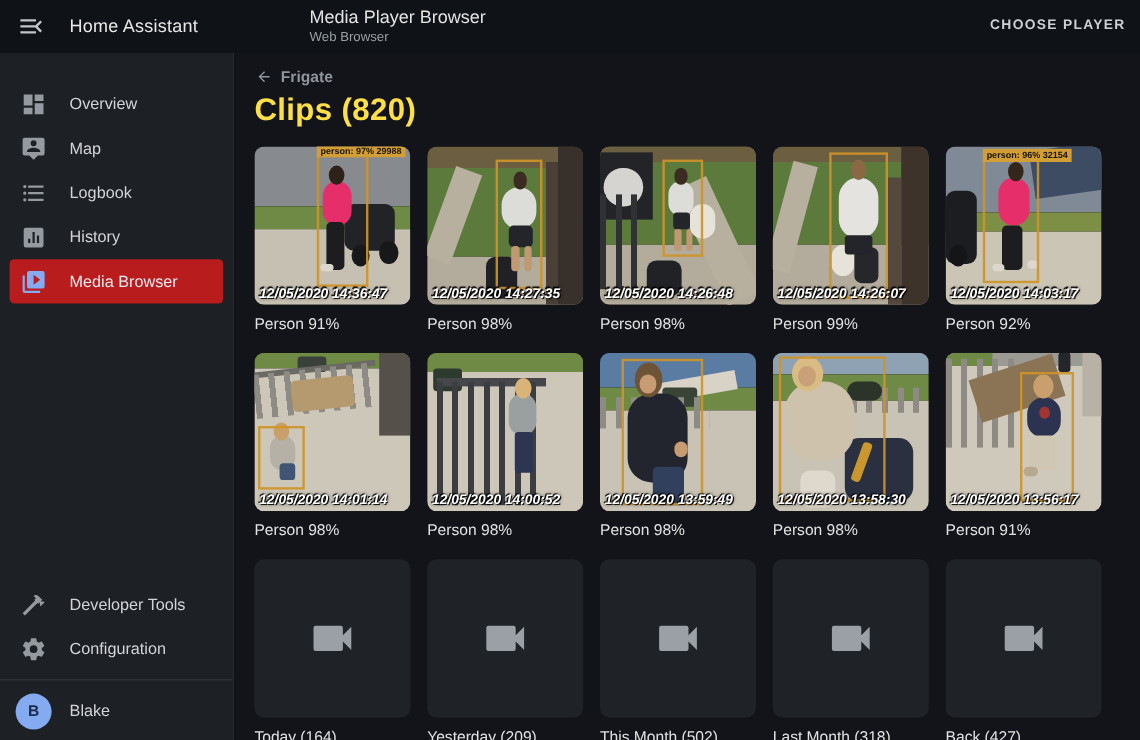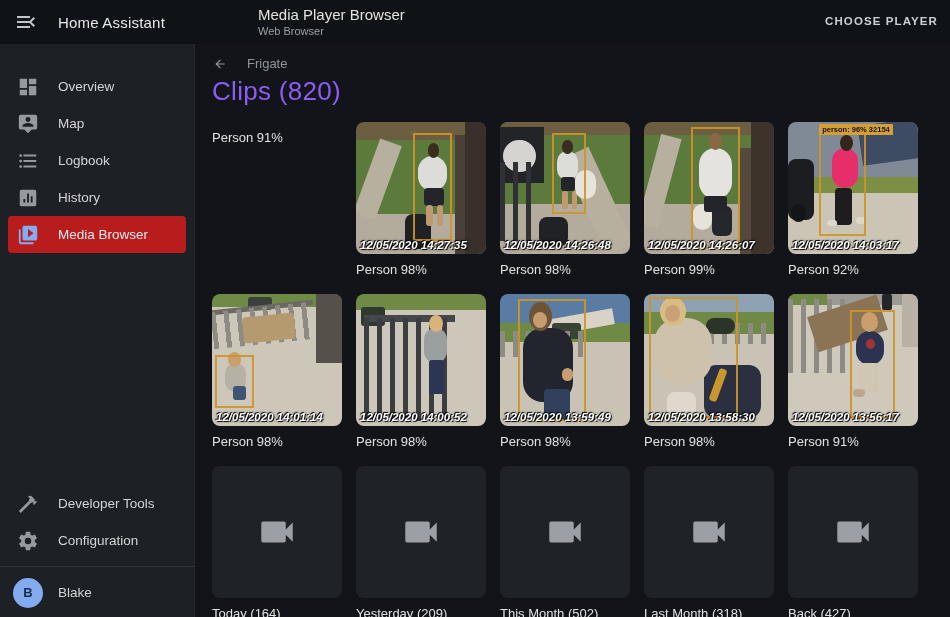--- a/index.html
+++ b/index.html
@@ -25,23 +25,23 @@
   .nav-item .lbl { margin-left:18px; font-size:13.5px; color:#d2d4d8; font-weight:500; }
   .nav-item.selected { background:#b91c1c; }
   .nav-item.selected .icn svg { fill:#85abf3; }
   .nav-item.selected .lbl { color:#e8ebf1; }
   .sb-bottom { margin-top:auto; padding-bottom:6px; }
   .sb-divider { height:1px; background:rgba(255,255,255,0.09); margin:7px 0; }
   .avatar { width:30px; height:30px; border-radius:50%; background:#84abf0; color:#1b2b4d; display:flex; align-items:center; justify-content:center; font-size:13px; font-weight:bold; flex:0 0 auto; margin-left:-4px; margin-right:-4px; }
 
   
   .content { position:absolute; left:196px; top:44px; width:754px; height:573px; background:#121419; overflow:hidden; }
-  .breadcrumb { margin:12px 0 0 17px; color:#8f959d; font-size:13px; display:flex; align-items:center; gap:20px; cursor:pointer; width:max-content; }
+  .breadcrumb { margin:12px 0 0 17px; color:#8f959d; font-size:13px; display:flex; align-items:center; gap:7px; cursor:pointer; width:max-content;font-weight:bold; }
   .breadcrumb svg { fill:#8f959d; }
-  .clips-title { margin:5px 0 0 16px; color:#8b5cf6; font-size:26px; font-weight:normal; letter-spacing:0.3px; }
+  .clips-title { margin:5px 0 0 16px; color:#fde047; font-size:26px; font-weight:bold; letter-spacing:0.3px; }
   .grid { margin:15px 0 0 16px; display:grid; grid-template-columns:repeat(5,130px); column-gap:14px; row-gap:17px; }
   .cell { cursor:pointer; }
   .thumb { width:130px; height:132px; border-radius:8px; position:relative; overflow:hidden; background:#000; }
   .bands { position:absolute; inset:0; display:flex; flex-direction:column; }
   .bands div { width:100%; }
   .shape { position:absolute; }
   .bbox { position:absolute; border:2px solid rgba(206,148,40,0.92); }
   .bbox-label { position:absolute; top:-11px; left:-2px; background:#d29e35; color:#161309; font-size:7.5px; font-weight:bold; padding:1px 3px; white-space:nowrap; }
   .ts { position:absolute; left:4px; bottom:3px; font-size:11.5px; font-weight:bold; font-style:italic; color:#ffffff;
         text-shadow:-1px -1px 0 rgba(0,0,0,0.85), 1px 1px 0 rgba(0,0,0,0.85), 0 0 3px #000; white-space:nowrap; }
@@ -141,20 +141,38 @@
 <div class="content">
   <div class="breadcrumb">
     <svg viewBox="0 0 24 24" width="14" height="14">
         <path d="M20,11V13H8L13.5,18.5L12.08,19.92L4.16,12L12.08,4.08L13.5,5.5L8,11H20Z"></path>
       </svg>
     <span>Frigate</span>
   </div>
   <div class="clips-title">Clips (820)</div>
   <div class="grid" id="clips-grid">
       <div class="cell">
+        <div class="thumb">
+          <div class="bands">
+            <div style="background: rgb(135, 139, 144); height: 38%;"></div>
+            <div style="background: rgb(111, 138, 69); height: 14%;"></div>
+            <div style="background: rgb(198, 192, 178); height: 48%;"></div>
+          </div>
+          <div class="shape" style="left: 58%; top: 36%; width: 32%; height: 30%; background: rgb(33, 35, 38); border-radius: 8px;"></div>
+          <div class="shape" style="left: 62%; top: 62%; width: 12%; height: 14%; background: rgb(23, 24, 26); border-radius: 50%;"></div>
+          <div class="shape" style="left: 80%; top: 60%; width: 12%; height: 14%; background: rgb(23, 24, 26); border-radius: 50%;"></div>
+          <div class="shape" style="left: 44%; top: 22%; width: 18%; height: 28%; background: rgb(230, 46, 107); border-radius: 35px;"></div>
+          <div class="shape" style="left: 46%; top: 48%; width: 12%; height: 30%; background: rgb(29, 29, 32); border-radius: 4px;"></div>
+          <div class="shape" style="left: 48%; top: 12%; width: 10%; height: 12%; background: rgb(46, 34, 24); border-radius: 50%;"></div>
+          <div class="shape" style="left: 42%; top: 74%; width: 9%; height: 5%; background: rgb(221, 216, 206); border-radius: 40px;"></div>
+          <div class="bbox" style="left: 40%; top: 5%; width: 33%; height: 84%;">
+            <div class="bbox-label">person: 97% 29988</div>
+          </div>
+          <div class="ts">12/05/2020 14:36:47</div>
+        </div>
         <div class="caption">Person 91%</div>
       </div>
       <div class="cell">
         <div class="thumb">
           <div class="bands">
             <div style="background: rgb(107, 94, 65); height: 14%;"></div>
             <div style="background: rgb(92, 122, 60); height: 56%;"></div>
             <div style="background: rgb(179, 171, 156); height: 30%;"></div>
           </div>
           <div class="shape" style="left: 8%; top: 14%; width: 18%; height: 60%; background: rgb(184, 176, 158); border-radius: 0px; transform: rotate(20deg);"></div>

